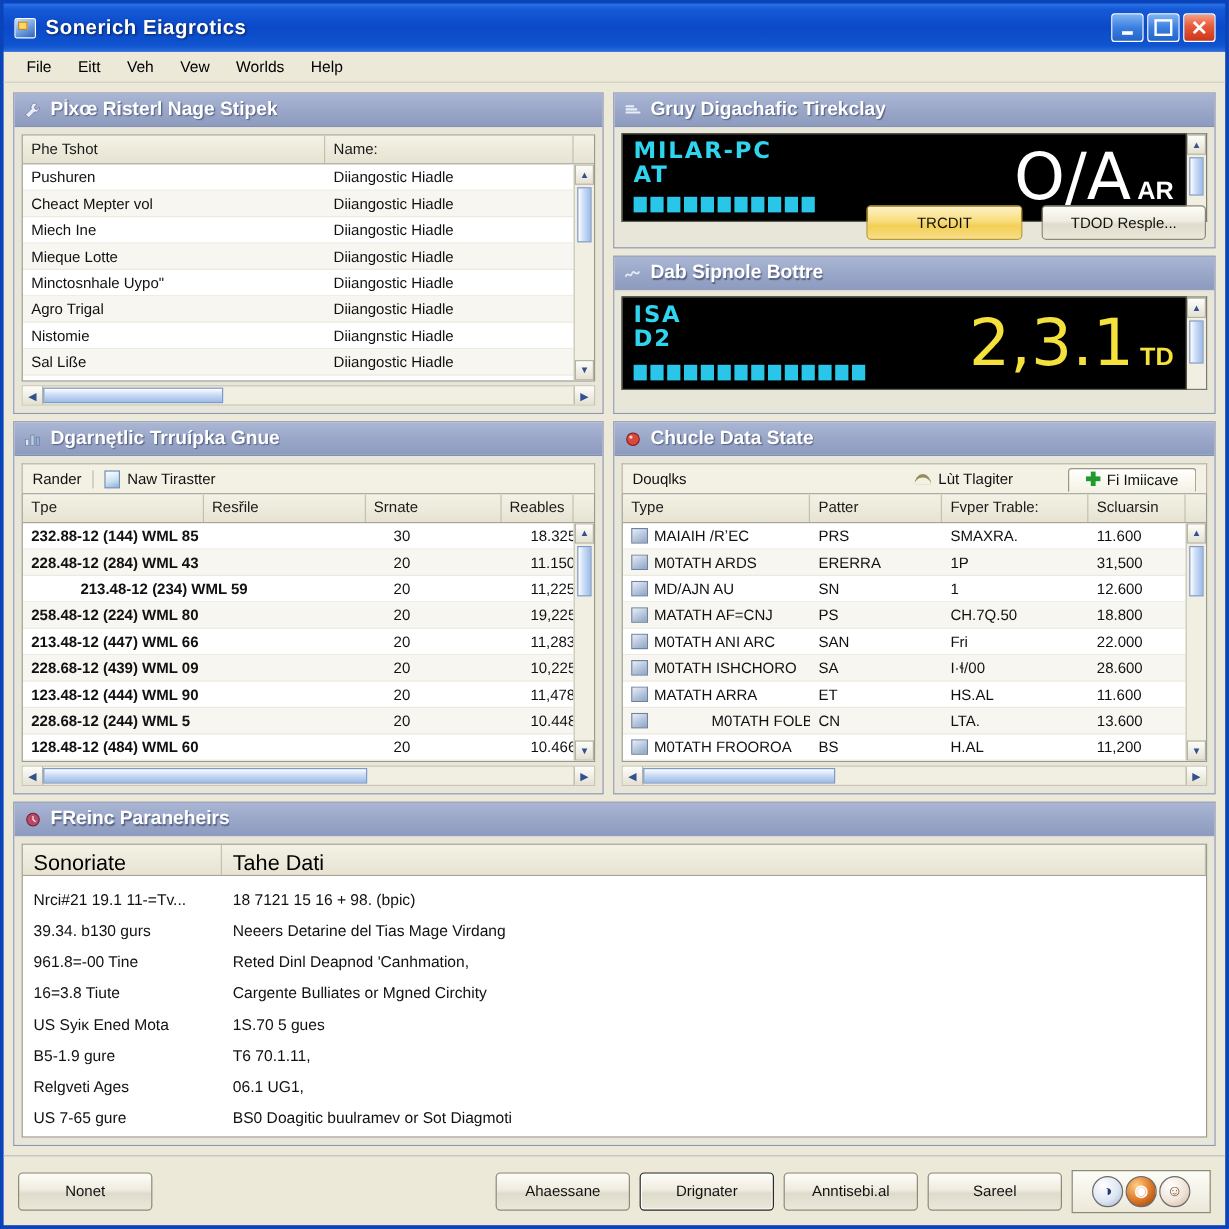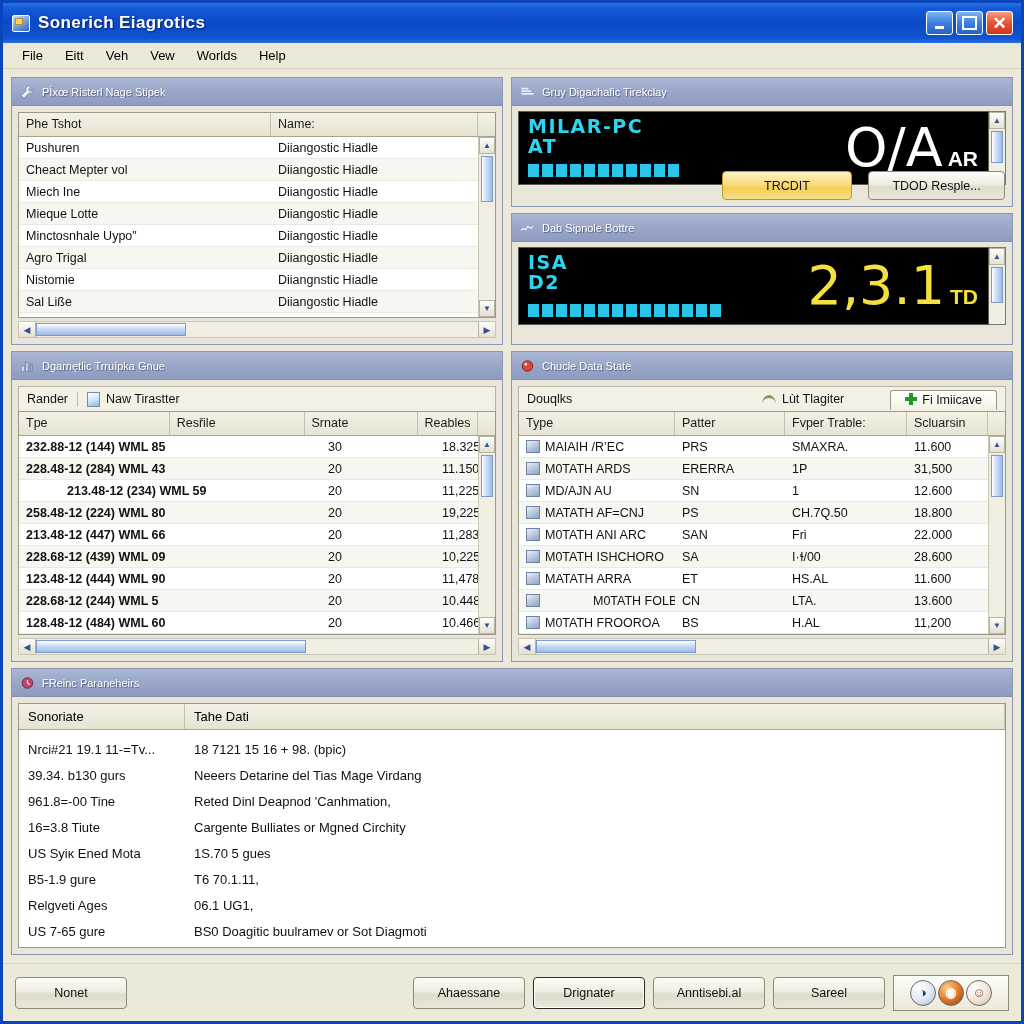--- a/index.html
+++ b/index.html
@@ -95,21 +95,21 @@
   }
   .panel-head {
     height: 28px; flex: 0 0 28px;
     background: linear-gradient(180deg,#aab6d4 0%,#9aa7c8 50%,#8d9bc0 100%);
     display: flex; align-items: center;
     padding-left: 8px;
     border-bottom: 1px solid #8490b2;
   }
   .panel-head .ph-icon { width:15px; height:14px; margin-right:7px; flex:0 0 auto; }
   .panel-head .ph-title {
-    color: #ffffff; font-size: 11px; font-weight: normal;
+    color: #ffffff; font-size: 16px; font-weight: bold;
     text-shadow: 1px 1px 1px rgba(40,50,80,.6);
     white-space: nowrap; overflow: hidden;
   }
   .panel-body {
     flex: 1 1 auto; padding: 6px;
     display: flex; flex-direction: column;
     background: #e8e6d8; overflow: hidden;
   }
 
   
@@ -292,21 +292,21 @@
   }
   .micon { width: 26px; height: 26px; border-radius: 50%; border: 1px solid #6b6b6b; }
   .micon.a { background: radial-gradient(circle at 35% 30%, #ffffff 0%, #dfe7f3 55%, #9fb2cd 100%); }
   .micon.b { background: radial-gradient(circle at 35% 30%, #ffd08a 0%, #e07c2a 50%, #8d3f0b 100%); }
   .micon.c { background: radial-gradient(circle at 35% 30%, #ffffff 0%, #f0e4d8 55%, #cdb49c 100%); }
   .micon-g { font-size: 13px; color: #243a6b; display:flex; align-items:center; justify-content:center; height:100%; font-weight:bold; }
 
   
   .plist { flex:1 1 auto; background:#fff; border:1px solid #9a9a8c; display:flex; flex-direction:column; overflow:hidden; }
   .plist-head { display:flex; height:26px; background:linear-gradient(180deg,#f4f2e5 0%,#e6e3d2 100%); border-bottom:1px solid #a8a594; }
-  .plist-head .hc { font-size:13px; padding:5px 9px; border-right:1px solid #c3c0b0; white-space:nowrap; }
+  .plist-head .hc { font-size:18px; padding:5px 9px; border-right:1px solid #c3c0b0; white-space:nowrap; }
   .plist-rows { padding: 6px 0 0 0; }
   .plist-row { display:flex; height:26px; align-items:center; }
   .plist-row .cc { font-size:13px; color:#111; padding:0 9px; white-space:nowrap; overflow:hidden; }
 </style>
 </head>
 <body>
 
 <div class="window">
 
   <div class="titlebar">

